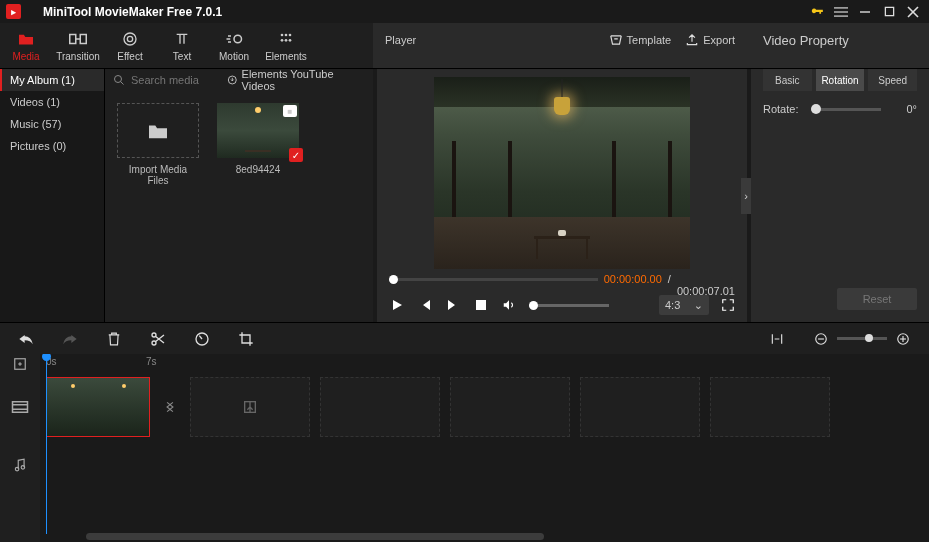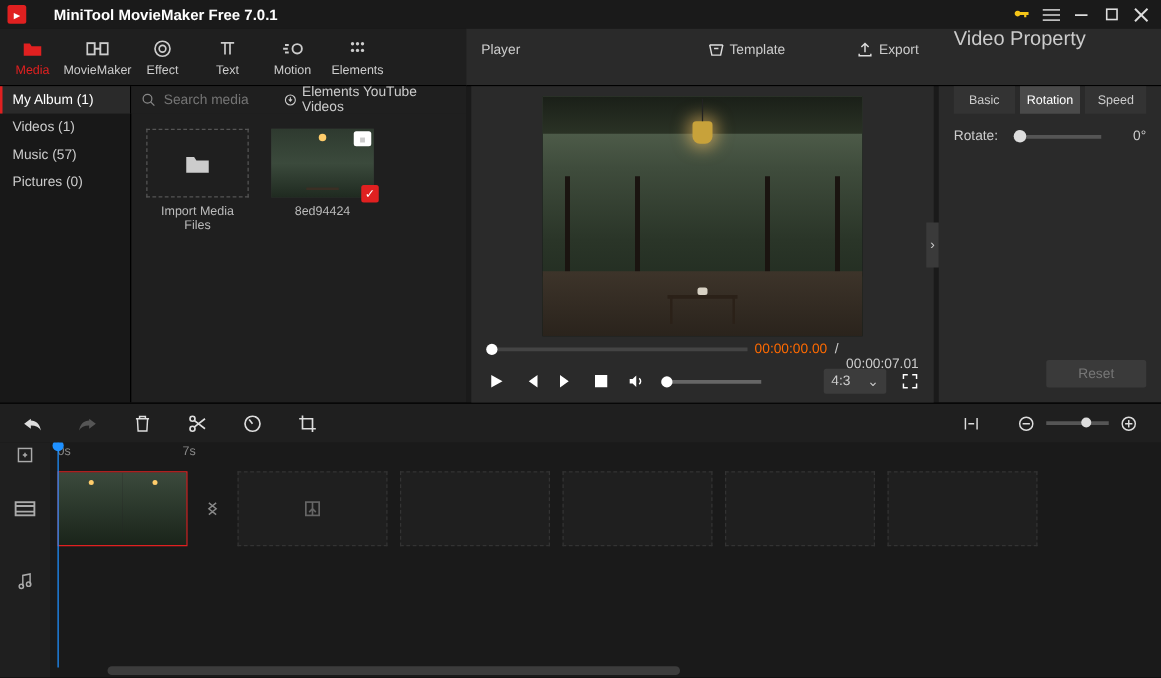--- a/index.html
+++ b/index.html
@@ -75,21 +75,21 @@
   .ctrl-icon { width:16px;height:16px; color:#fff; cursor:pointer; display:flex;align-items:center;justify-content:center;}
   .vol-track { width:80px; height:3px; background:#666; position:relative;}
   .vol-dot{position:absolute;left:0;top:-3px;width:9px;height:9px;border-radius:50%;background:#fff;}
   .controls .sp{flex:1;}
   .aspect { width:50px; height:20px; background:#3c3c3c; display:flex;align-items:center;justify-content:space-between;padding:0 6px;border-radius:2px;cursor:pointer;}
   .fs-icon{color:#fff;cursor:pointer;}
   .panel-toggle { position:absolute; right:-4px; top:50%; transform:translateY(-50%); width:10px; height:36px; background:#3a3a3a; display:flex;align-items:center;justify-content:center;color:#ccc;cursor:pointer;}
 
   
   .prop { width:178px; background:#2a2a2a; display:flex; flex-direction:column; }
-  .prop-header { height:34px; display:flex; padding:0 12px; color:#ccc; font-size:16px;}
+  .prop-header { height:34px; display:flex; align-items:center; padding:0 12px; color:#ccc; font-size:13px;}
   .prop-tabs { display:flex; gap:4px; padding:0 12px;}
   .ptab { flex:1; height:22px; background:#333; display:flex;align-items:center;justify-content:center; font-size:10px; color:#ccc; cursor:pointer;}
   .ptab.active { background:#4a4a4a; color:#fff;}
   .prop-body { padding:12px; display:flex; flex-direction:column; gap:20px;}
   .prow { display:flex; align-items:center; gap:8px;}
   .plabel { width:40px; font-size:11px; color:#ccc;}
   .pbtns { display:flex; gap:26px; margin-left:20px;}
   .pbtn { color:#fff; cursor:pointer;width:14px;height:14px;display:flex;align-items:center;justify-content:center;}
   .slider { flex:1; height:3px; background:#555; position:relative; margin-right:8px;}
   .slider-dot{position:absolute;left:0;top:-4px;width:10px;height:10px;border-radius:50%;background:#ddd;}
@@ -181,21 +181,21 @@
         <div class="tab-label">Media</div>
       </div>
       <div class="tab">
         <div class="ticon">
             <svg width="18" height="14" viewBox="0 0 24 18" fill="none" stroke="currentColor" stroke-width="2">
               <rect x="1" y="3" width="8" height="12"></rect>
               <rect x="15" y="3" width="8" height="12"></rect>
               <path d="M9 9h6"></path>
             </svg>
           </div>
-        <div class="tab-label">MovieMaker</div>
+        <div class="tab-label">Transition</div>
       </div>
       <div class="tab">
         <div class="ticon">
             <svg width="16" height="16" viewBox="0 0 24 24" fill="none" stroke="currentColor" stroke-width="2">
               <circle cx="12" cy="12" r="4"></circle>
               <circle cx="12" cy="12" r="9"></circle>
             </svg>
           </div>
         <div class="tab-label">Effect</div>
       </div>
@@ -225,21 +225,21 @@
               <circle cx="6" cy="14" r="2"></circle>
               <circle cx="12" cy="14" r="2"></circle>
               <circle cx="18" cy="14" r="2"></circle>
             </svg>
           </div>
         <div class="tab-label">Elements</div>
       </div>
     </div>
     <div style="flex:1;height:46px;background:#2a2a2a;border-bottom:1px solid #000; display:flex;">
 
-      <div class="player-header" style="flex:1;margin-right:4px;gap:43px;">
+      <div class="player-header" style="flex:1;margin-right:4px;">
         <span>Player</span>
         <div class="sp"></div>
         <div class="ph-btn">
           <svg width="14" height="14" viewBox="0 0 24 24" fill="none" stroke="#ddd" stroke-width="2">
               <path d="M3 5h18M3 5l3 14h12l3-14M9 10h6"></path>
             </svg>
           <span>Template</span>
         </div>
         <div class="ph-btn">
           <svg width="14" height="14" viewBox="0 0 24 24" fill="none" stroke="#ddd" stroke-width="2">

